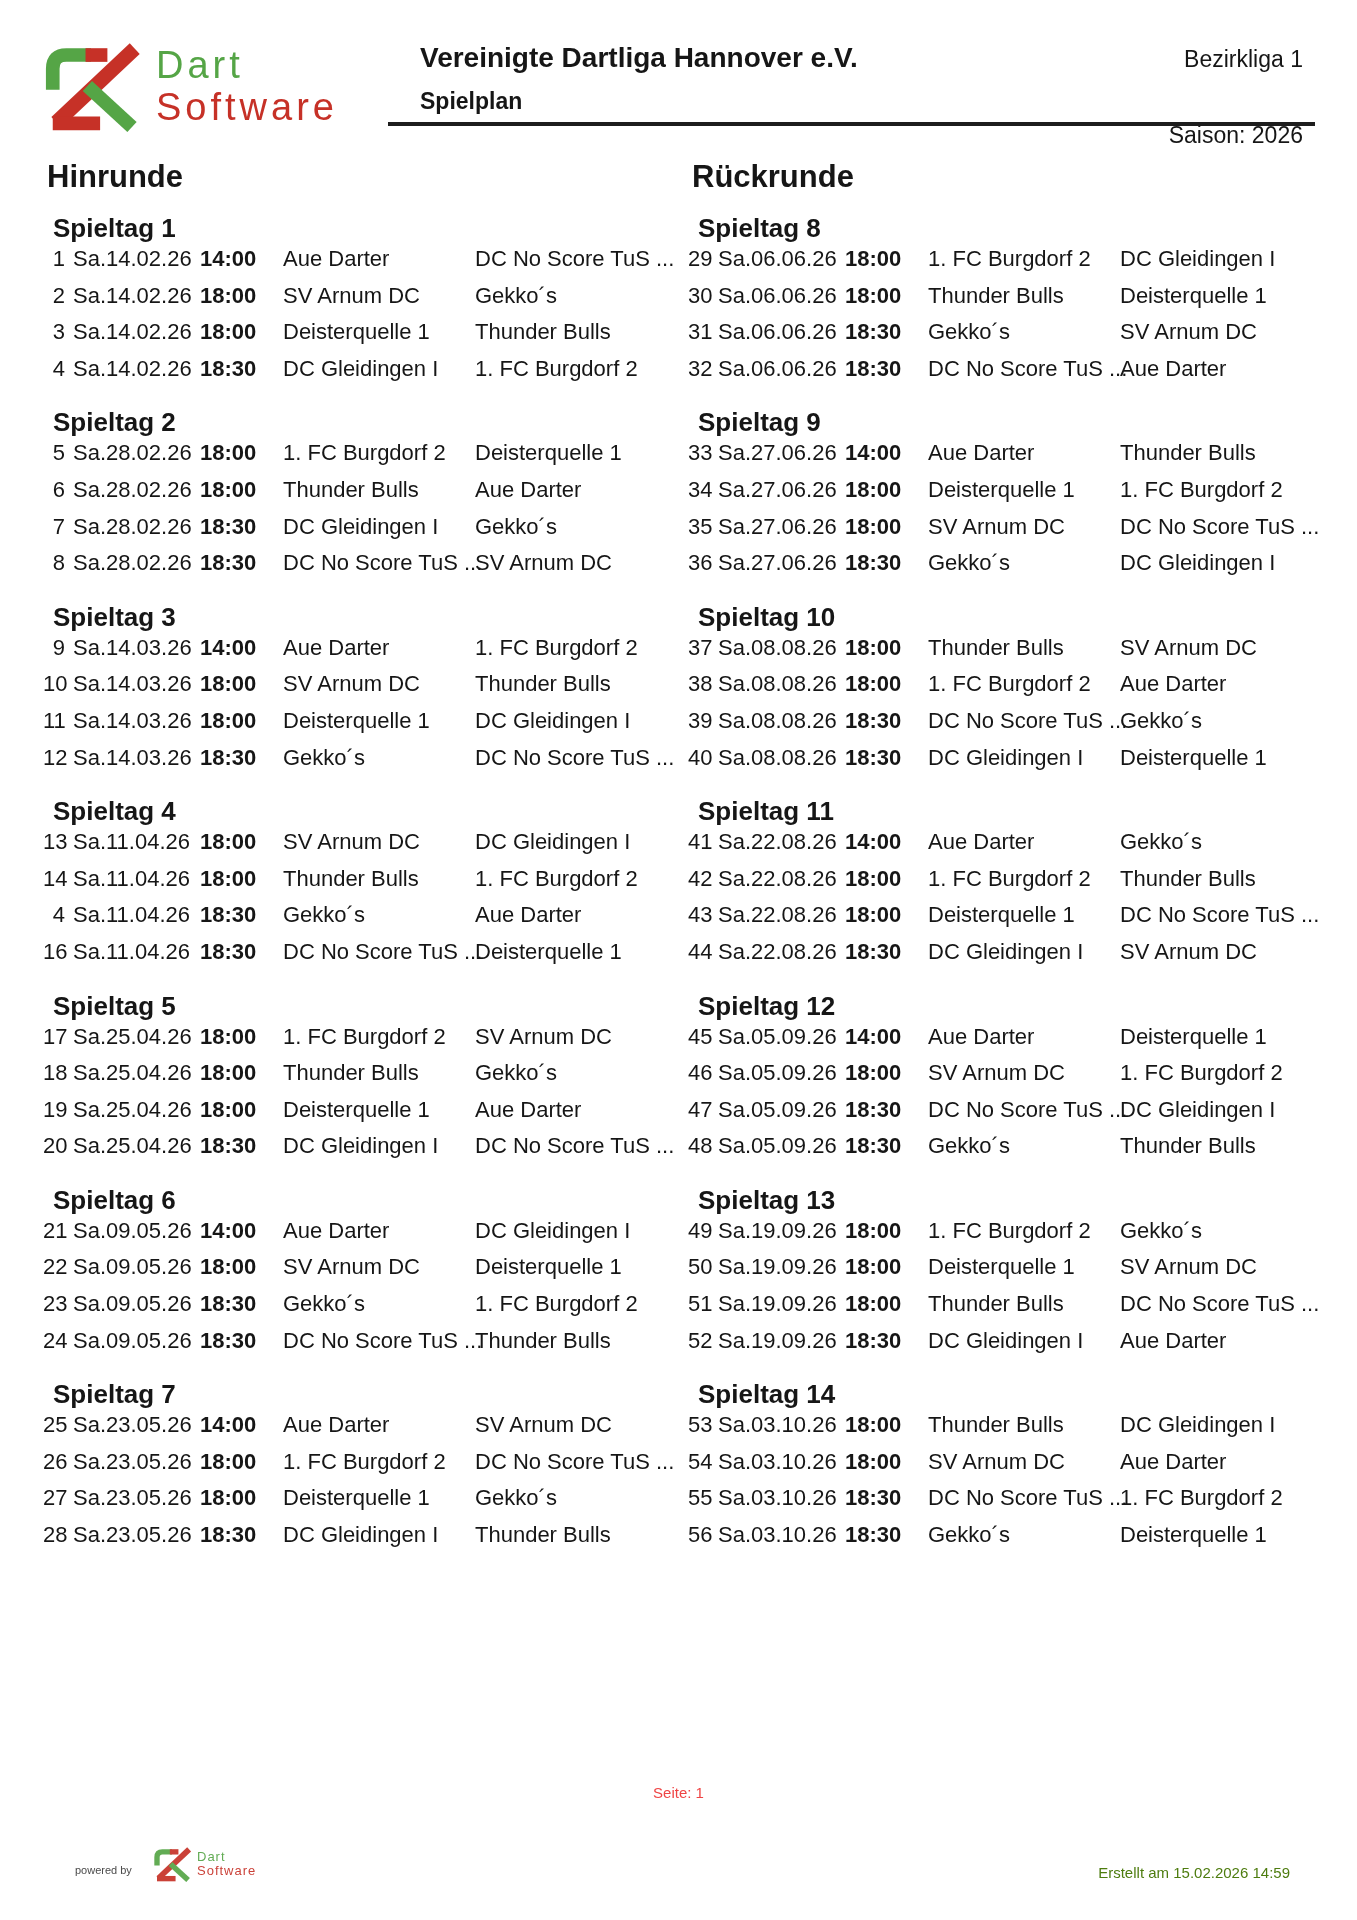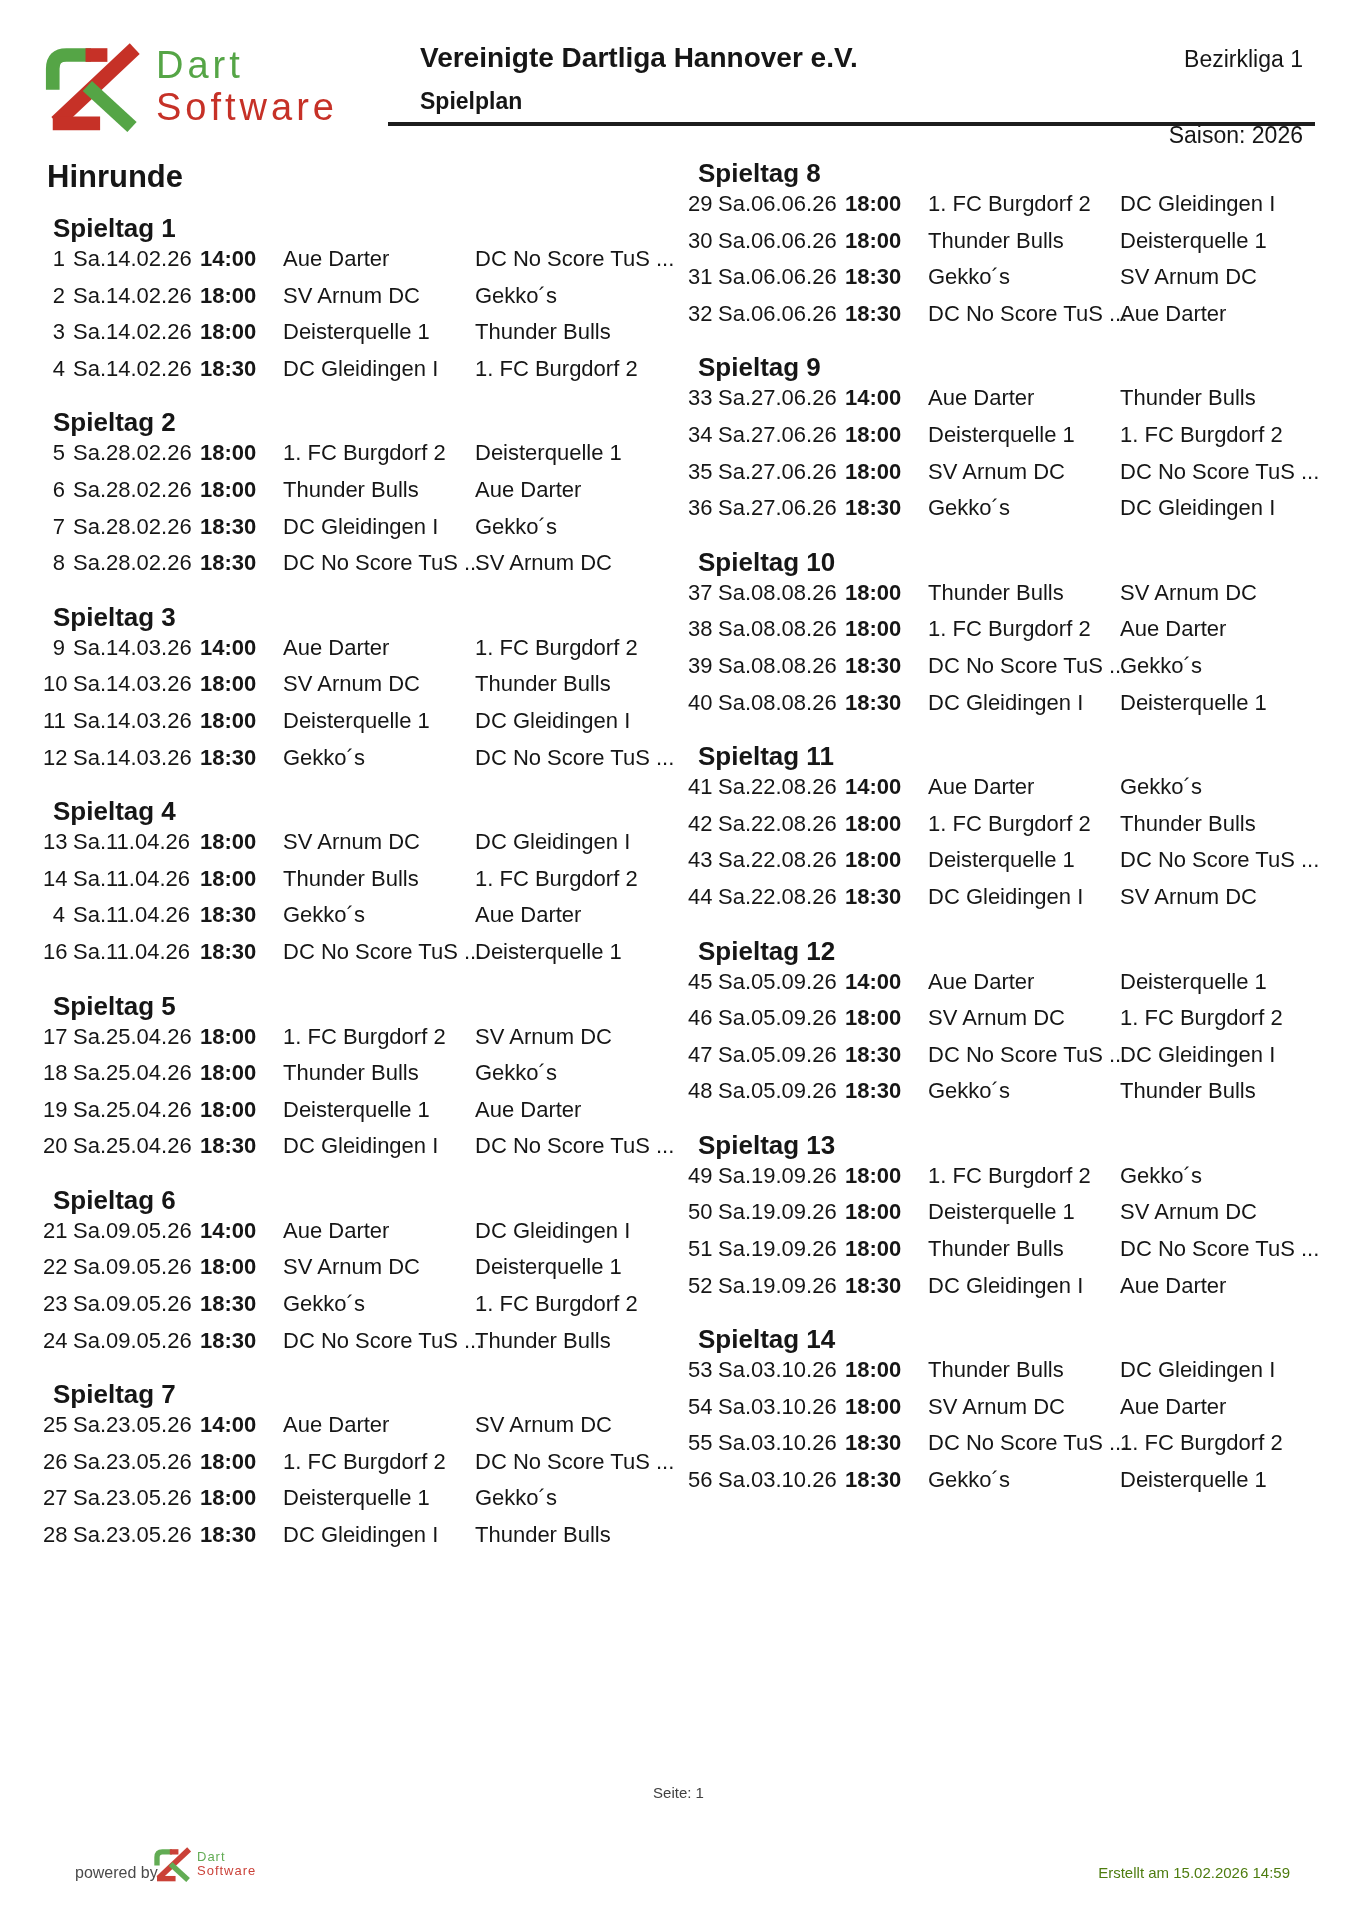--- a/index.html
+++ b/index.html
@@ -34,25 +34,25 @@
 
   .match { display:flex; height:36.6px; line-height:28px; font-size:22px; padding-left:3px; white-space:nowrap; align-items:flex-start; }
   .c-no   { width:22px;  text-align:right; flex:none; }
   .c-day  { width:33px;  margin-left:8px;  flex:none; }
   .c-date { width:94px;  flex:none; }
   .c-time { width:83px;  flex:none;font-weight:bold; }
   .c-home { width:192px; flex:none; overflow:visible; }
   .c-away { flex:1; min-width:0; }
 
   
-  .footer-powered { position:absolute; left:75px;  top:1864px; font-size:16px; color:#4a4a4a; }
+  .footer-powered { position:absolute; left:75px;  top:1864px; font-size:11px; color:#4a4a4a; }
   .footer-logo    { position:absolute; left:152px; top:1846px; display:flex; align-items:flex-start; opacity:.92; }
   .footer-logo svg { display:block; }
   .footer-logo-text { margin-left:5px; padding-top:4px; font-size:13px; line-height:14px; letter-spacing:1px; }
-  .footer-page    { position:absolute; left:0; top:1784px; width:100%; text-align:center; font-size:15px; color:#404040; }
+  .footer-page    { position:absolute; left:0; top:1784px; width:100%; text-align:center; font-size:15px; color:#ef4444; }
   .footer-created { position:absolute; right:67px; top:1864px; font-size:15px; color:#4d7c0f; }
 </style>
 </head>
 <body>
 
 <div class="page">
 
   <div class="logo">
     <div class="logo-mark">
       <svg width="102" height="92" viewBox="0 0 112 100" aria-hidden="true">
@@ -318,20 +318,21 @@
             <span class="c-no">28</span>
             <span class="c-day">Sa.</span>
             <span class="c-date">23.05.26</span>
             <span class="c-time">18:30</span>
             <span class="c-home">DC Gleidingen I</span>
             <span class="c-away">Thunder Bulls</span>
           </div>
         </div>
       </div>
       <div class="round second">
+        <div class="round-title">Rückrunde</div>
         <div class="matchday">
           <div class="md-title">Spieltag 8</div>
           <div class="match">
             <span class="c-no">29</span>
             <span class="c-day">Sa.</span>
             <span class="c-date">06.06.26</span>
             <span class="c-time">18:00</span>
             <span class="c-home">1. FC Burgdorf 2</span>
             <span class="c-away">DC Gleidingen I</span>
           </div>

